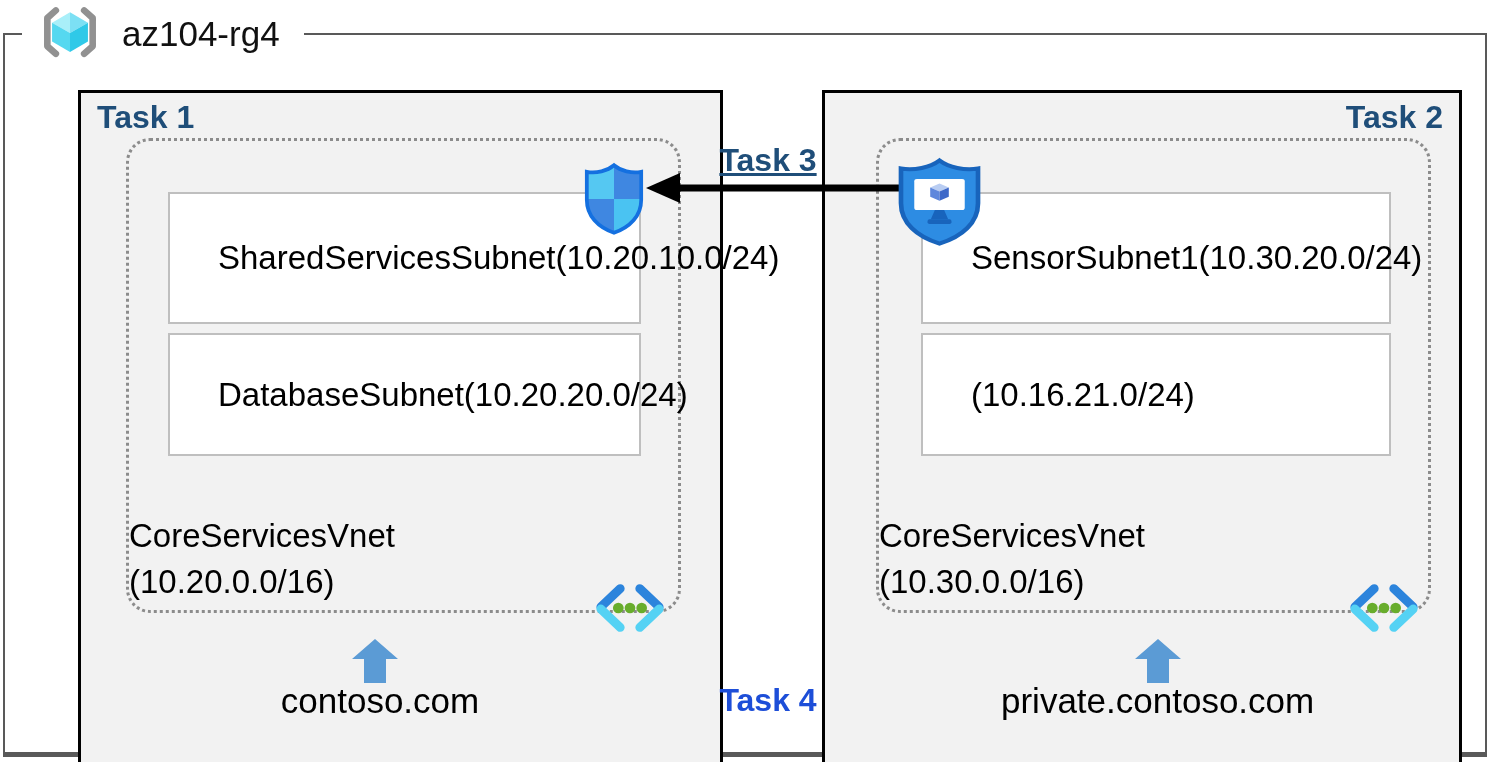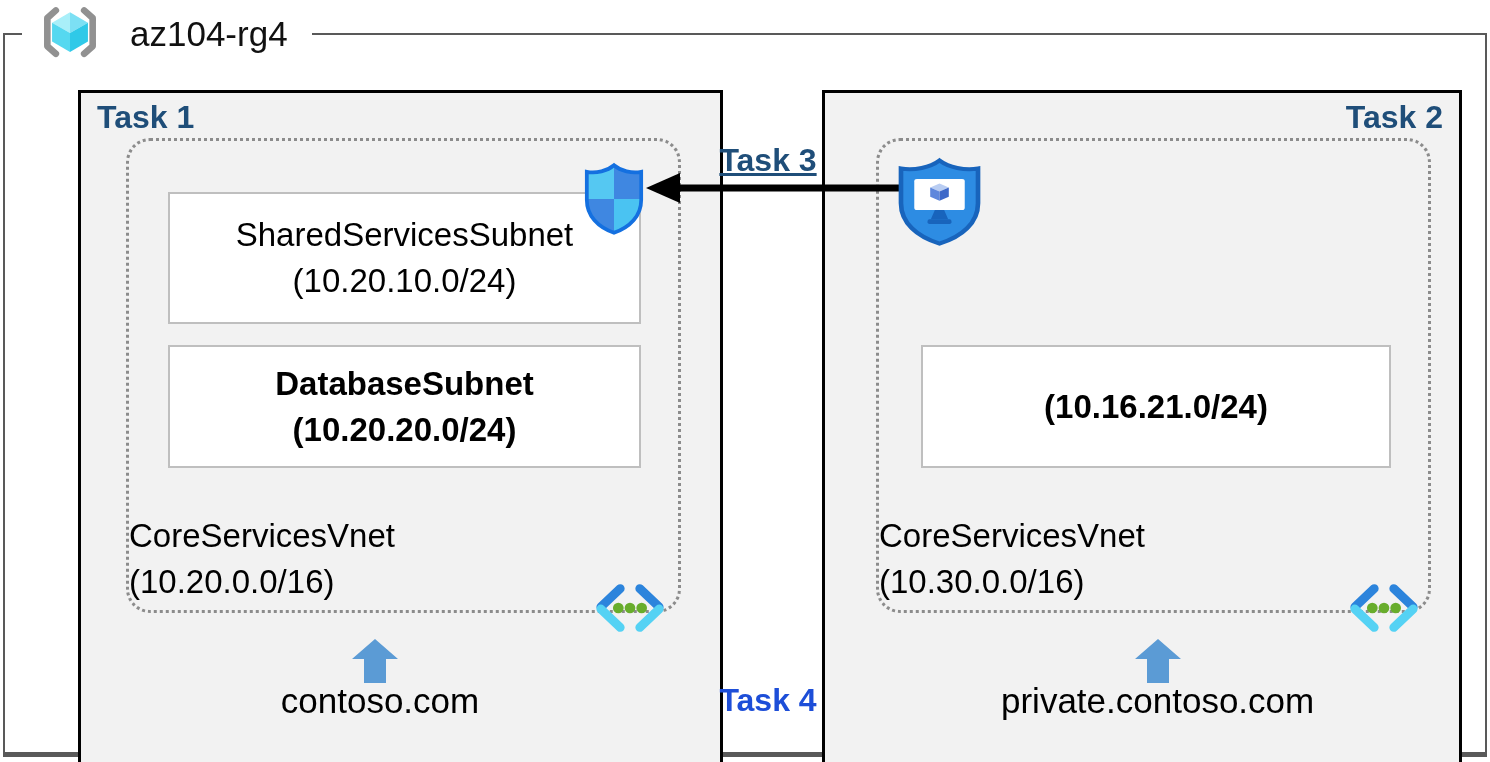--- a/index.html
+++ b/index.html
@@ -10,21 +10,21 @@
   }
   .abs { position:absolute; }
 
   
   .frame {
     left:3px; top:33px; width:1484px; height:724px;
     border:2px solid #595959; border-bottom-width:5px; box-sizing:border-box;
   }
   .rg-header {
     left:22px; top:0; height:68px; display:flex; align-items:center;
-    gap:26px; background:#fff; padding:0 24px 0 14px;
+    gap:18px; background:#fff; padding:0 24px 0 14px;
   }
   .rg-label { font-size:35px; color:#111; white-space:nowrap; }
 
   
   .task-box {
     top:90px; height:685px; background:#f2f2f2;
     border:3px solid #000; box-sizing:border-box;
   }
   #task1-box { left:78px;  width:645px; }
   #task2-box { left:822px; width:640px; }
@@ -39,28 +39,28 @@
   .vnet-dashed {
     position:absolute; top:45px; width:555px; height:475px;
     border:3px dotted #8c8c8c; border-radius:24px; box-sizing:border-box;
   }
   #core-dashed { left:45px; }
   #mfg-dashed  { left:51px; }
 
   
   .subnet-box {
     position:absolute; background:#fff; border:2px solid #bfbfbf;
-    box-sizing:border-box; display:flex; flex-direction:column;
-    align-items:center; justify-content:center;
-    font-size:33px; line-height:46px; text-align:center;
+    box-sizing:border-box; display:flex; flex-direction:row;
+    align-items:center; justify-content:flex-start;
+    font-size:33px; line-height:46px; text-align:center;padding-left:48px;
   }
   #core-dashed .subnet-box { left:39px; width:473px; }
   #mfg-dashed  .subnet-box { left:42px; width:470px; }
   .subnet-1 { top:51px;  height:132px; }
-  .subnet-2 { top:204px; height:123px;font-weight:bold; }
+  .subnet-2 { top:192px; height:123px; }
 
   .vnet-label {
     position:absolute; left:0; right:0; top:372px;
     font-size:33px; line-height:46px;
   }
   .vnet-icon { position:absolute; width:74px; height:50px; }
   #core-dashed .vnet-icon { left:464px; top:442px; }
   #mfg-dashed  .vnet-icon { left:468px; top:442px; }
 
   
@@ -124,20 +124,24 @@
       <circle cx="26" cy="25" r="5.5" fill="#68AD2C"></circle>
       <circle cx="38" cy="25" r="5.5" fill="#68AD2C"></circle>
       <circle cx="50" cy="25" r="5.5" fill="#68AD2C"></circle>
     </svg>
   </div>
 </div>
 
 <div class="abs task-box" id="task2-box">
   <div class="task-label tr">Task 2</div>
   <div class="vnet-dashed" id="mfg-dashed">
+    <div class="subnet-box subnet-1">
+      <div>SensorSubnet1</div>
+      <div>(10.30.20.0/24)</div>
+    </div>
     <div class="subnet-box subnet-2">
       <div>(10.16.21.0/24)</div>
     </div>
     <div class="vnet-label">
       <div>CoreServicesVnet</div>
       <div>(10.30.0.0/16)</div>
     </div>
     <svg class="vnet-icon" viewBox="0 0 76 50">
       <line x1="28" y1="5" x2="8" y2="24" stroke="#2C84DC" stroke-width="9" stroke-linecap="round"></line>
       <line x1="8" y1="26" x2="28" y2="45" stroke="#55D2F4" stroke-width="9" stroke-linecap="round"></line>

